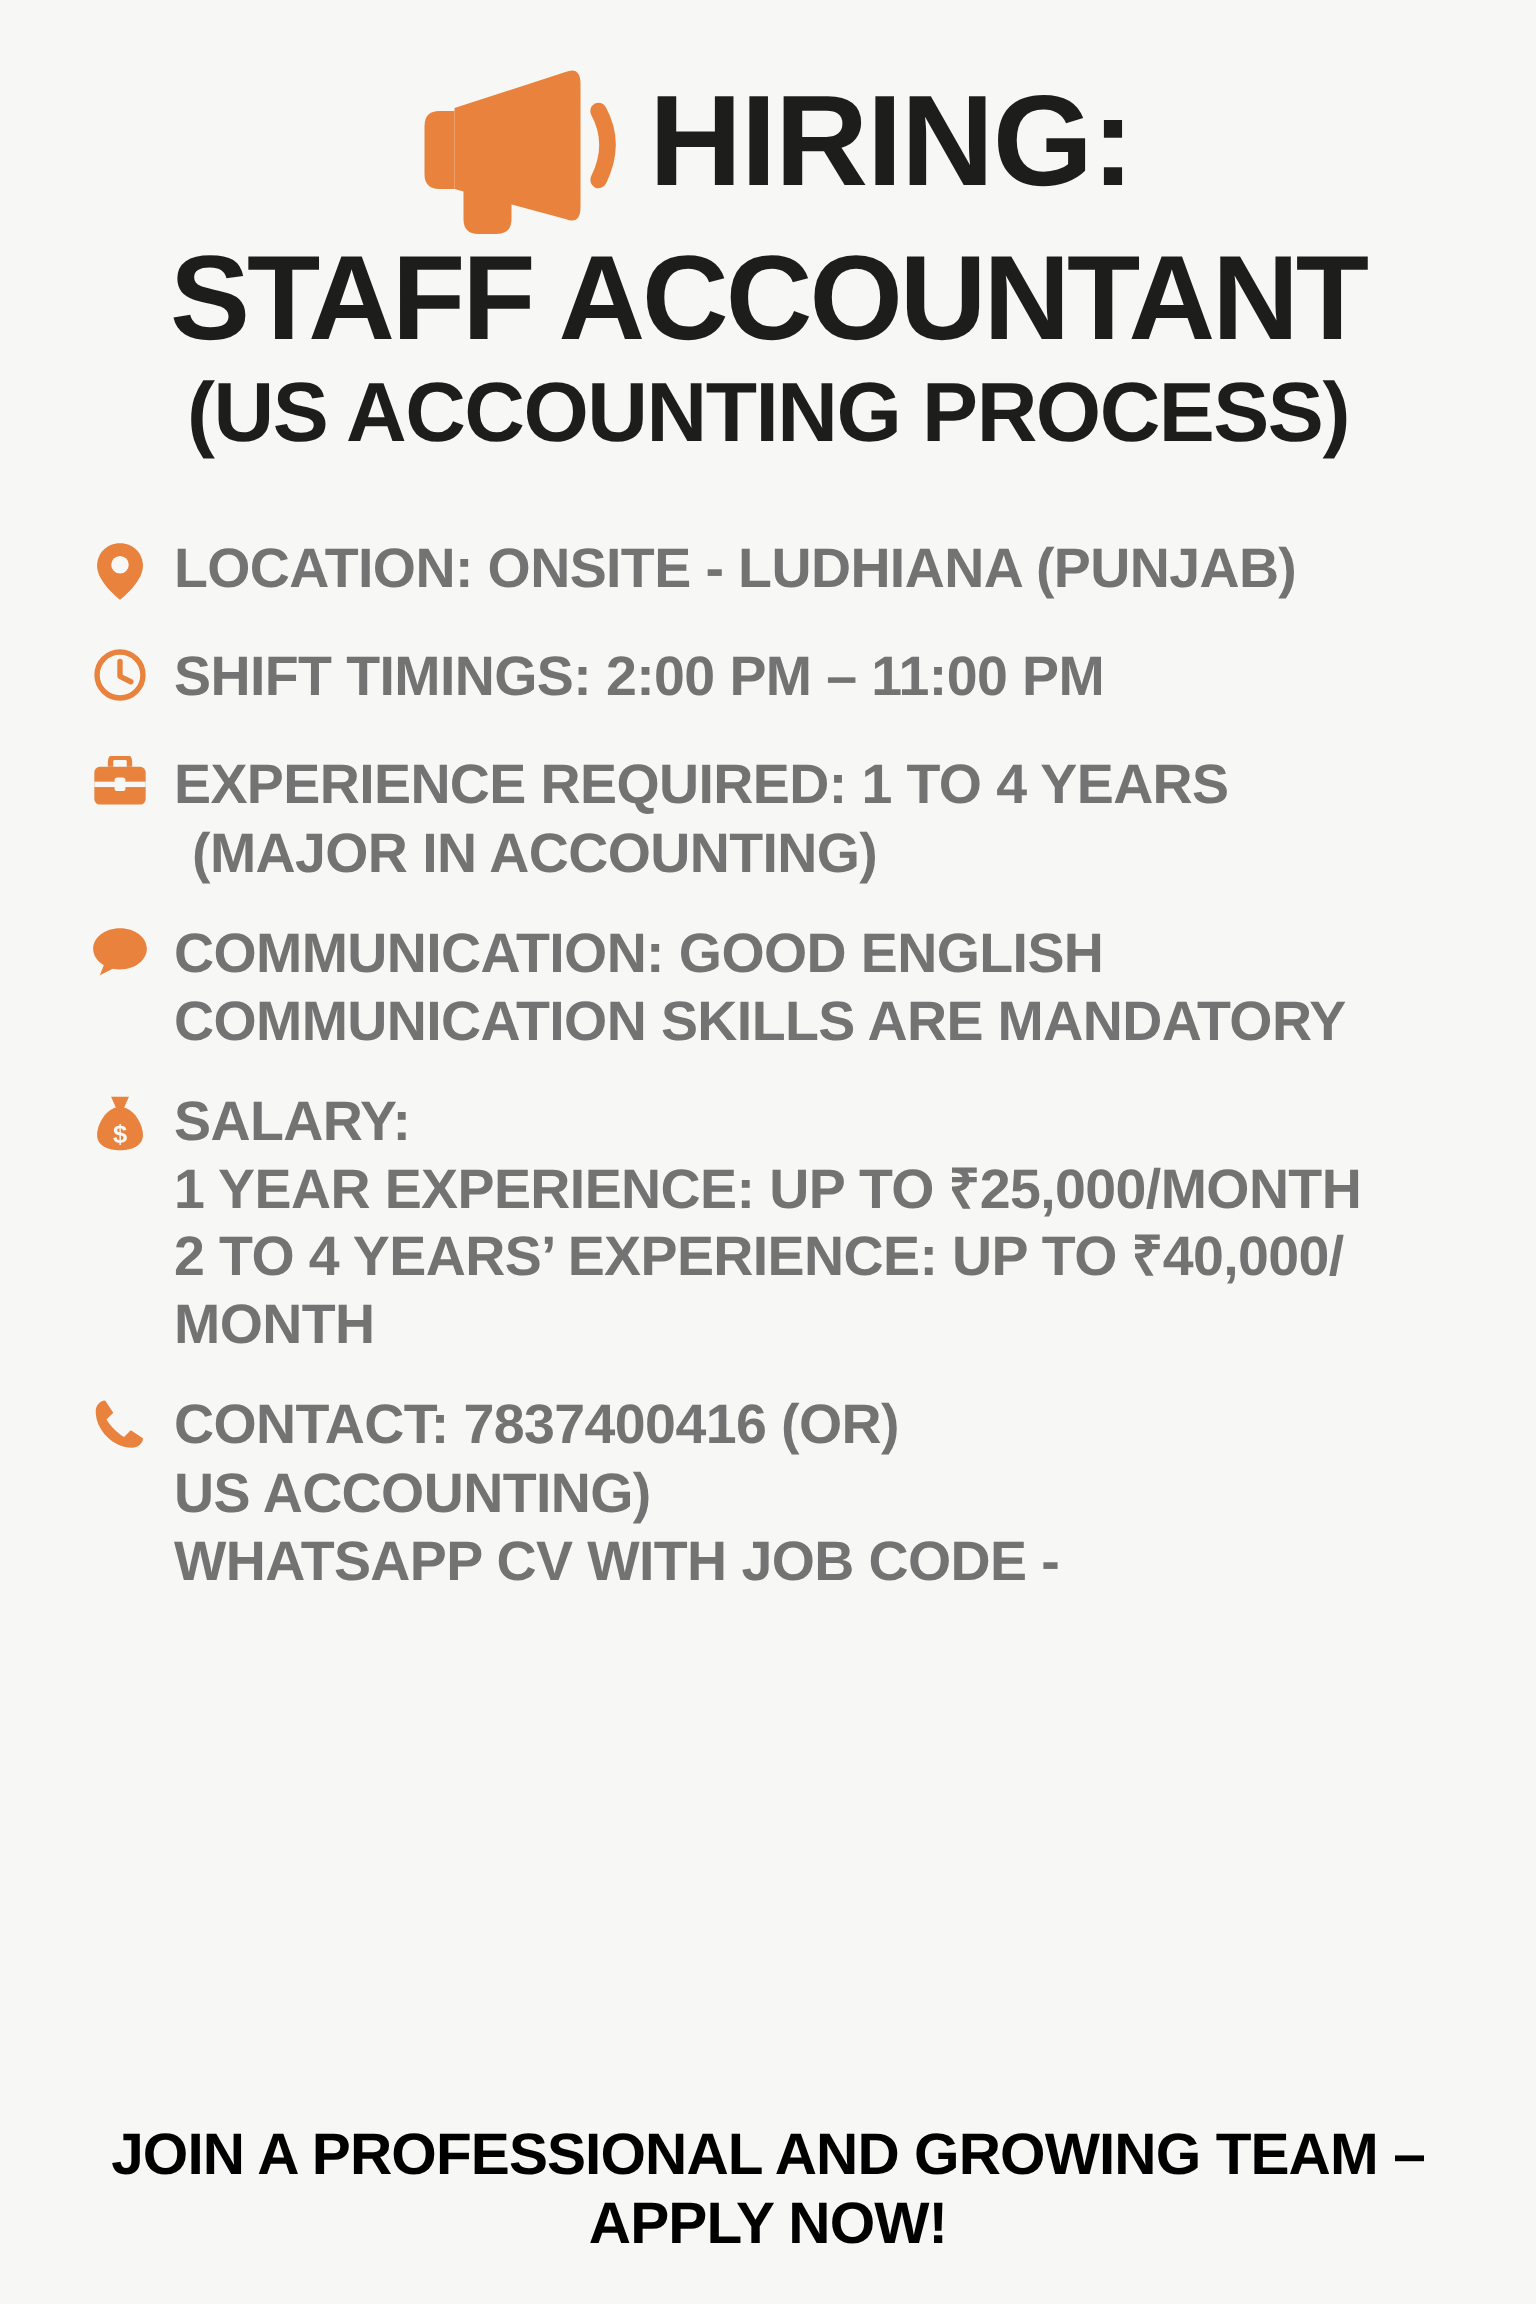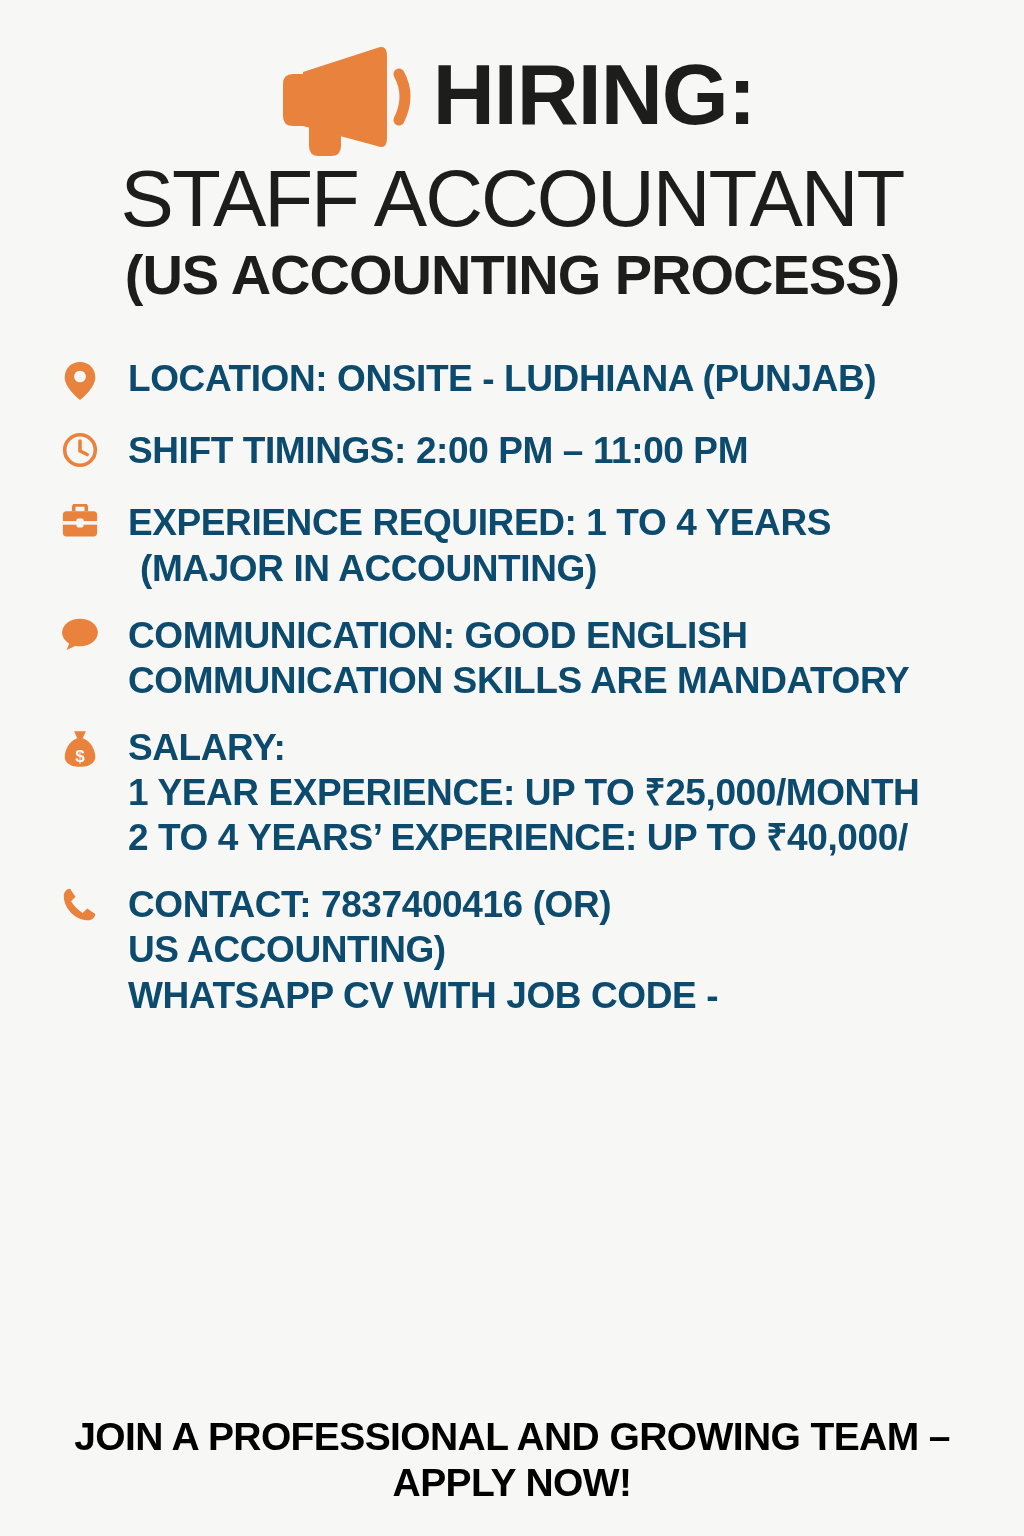--- a/index.html
+++ b/index.html
@@ -44,21 +44,21 @@
   .hiring {
     font-size: 86px;
     font-weight: 800;
     letter-spacing: -1px;
     line-height: 1;
     color: #1d1d1b;
     white-space: nowrap;
   }
   .job-title {
     font-size: 80px;
-    font-weight: 400;
+    font-weight: 700;
     letter-spacing: -2px;
     line-height: 1.02;
     margin: 4px 0 0 0;
     color: #1d1d1b;
     white-space: nowrap;
   }
   .job-subtitle {
     font-size: 56px;
     font-weight: 800;
     letter-spacing: -1px;
@@ -93,22 +93,21 @@
   }
   .icon svg { display: block; }
   .row-text {
     flex: 1 1 auto;
   }
   .line {
     font-size: 37px;
     font-weight: 800;
     letter-spacing: -0.4px;
     line-height: 1.22;
-    color: #0c4a6e;
-    margin-left: 12px;
+    color: #737373;
   }
   .line.indent {
     padding-left: 12px;
   }
 
   
   .footer {
     margin-top: 14px;
     text-align: center;
     font-size: 39px;
@@ -198,20 +197,21 @@
         <svg viewBox="0 0 40 46" width="34" height="40" aria-hidden="true">
           <path d="M13 2 L27 2 L23 11 L17 11 Z" fill="#E8823C"></path>
           <path d="M20 10 C31 10 38 24 38 32 C38 40 30 44 20 44 C10 44 2 40 2 32 C2 24 9 10 20 10 Z" fill="#E8823C"></path>
           <text x="20" y="38" text-anchor="middle" font-family="Liberation Sans, sans-serif" font-size="20" font-weight="bold" fill="#f7f7f5">$</text>
         </svg>
       </span>
       <div class="row-text">
         <div class="line">SALARY:</div>
         <div class="line">1 YEAR EXPERIENCE: UP TO ₹25,000/MONTH</div>
         <div class="line">2 TO 4 YEARS’ EXPERIENCE: UP TO ₹40,000/</div>
+        <div class="line">MONTH</div>
       </div>
     </div>
 
     <div class="row">
       <span class="icon">
         <svg viewBox="0 0 40 40" width="36" height="36" aria-hidden="true">
           <path d="M9 3 C5 3 2 7 2 11 C2 25 15 38 29 38 C33 38 37 35 37 31 L28 25 L23 30 C18 27 13 22 10 17 L15 12 Z" fill="#E8823C"></path>
         </svg>
       </span>
       <div class="row-text">

